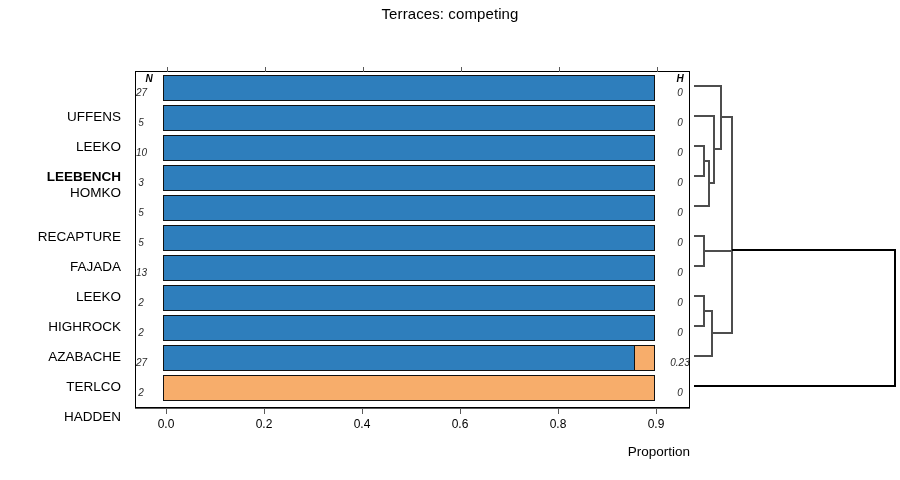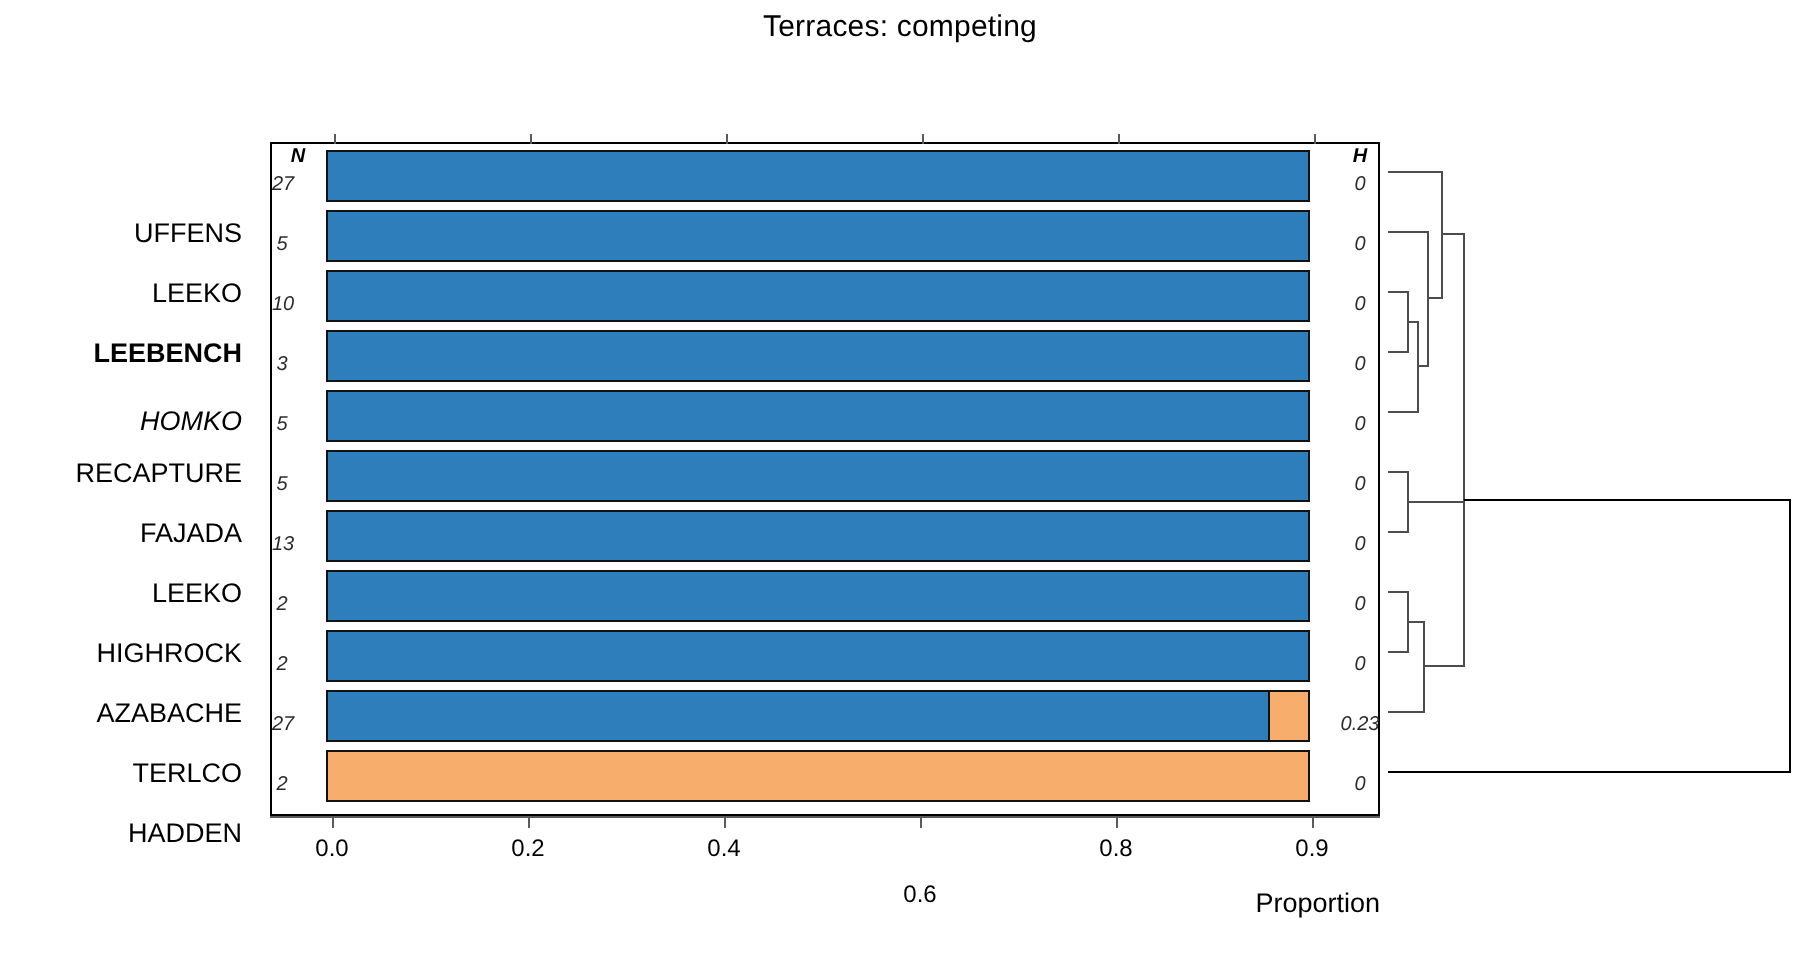--- a/index.html
+++ b/index.html
@@ -222,21 +222,21 @@
 
 <div id="root">
 
   <div id="chart-title">Terraces: competing</div>
 
 
   <div id="y-labels">
       <div class="y-label" style="top: 0px;">UFFENS</div>
       <div class="y-label" style="top: 30px;">LEEKO</div>
       <div class="y-label bold" style="top: 60px;">LEEBENCH</div>
-      <div class="y-label" style="top: 94px; font-style: italic;">HOMKO</div>
+      <div class="y-label" style="top: 76px;">HOMKO</div>
       <div class="y-label" style="top: 120px;">RECAPTURE</div>
       <div class="y-label" style="top: 150px;">FAJADA</div>
       <div class="y-label" style="top: 180px;">LEEKO</div>
       <div class="y-label" style="top: 240px;">AZABACHE</div>
       <div class="y-label" style="top: 210px;">HIGHROCK</div>
       <div class="y-label" style="top: 270px;">TERLCO</div>
       <div class="y-label" style="top: 300px;">HADDEN</div>
     </div>
 
   <div id="plot-frame">
@@ -375,21 +375,21 @@
   <div id="x-axis">
     <div id="x-axis-line"></div>
     <div id="x-axis-title">Proportion</div>
   <div class="x-tick" style="left: 31px;"></div>
       <div class="x-tick-label" style="left: 31px;">0.0</div>
       <div class="x-tick" style="left: 129px;"></div>
       <div class="x-tick-label" style="left: 129px;">0.2</div>
       <div class="x-tick" style="left: 227px;"></div>
       <div class="x-tick-label" style="left: 227px;">0.4</div>
       <div class="x-tick" style="left: 325px;"></div>
-      <div class="x-tick-label" style="left: 325px; margin-top: 23px;">0.6</div>
+      <div class="x-tick-label" style="left: 325px;">0.6</div>
       <div class="x-tick" style="left: 423px;"></div>
       <div class="x-tick-label" style="left: 423px;">0.8</div>
       <div class="x-tick" style="left: 521px;"></div>
       <div class="x-tick-label" style="left: 521px;">0.9</div>
     </div>
 
   <div id="dendrogram">
     <svg width="210" height="360" viewBox="0 0 210 360">
       <g fill="none" stroke="#4d4d4d" stroke-width="1.2" shape-rendering="crispEdges">
 

